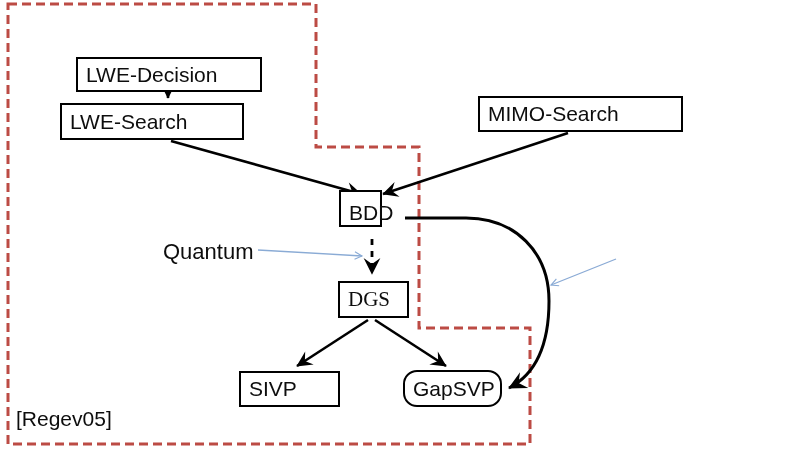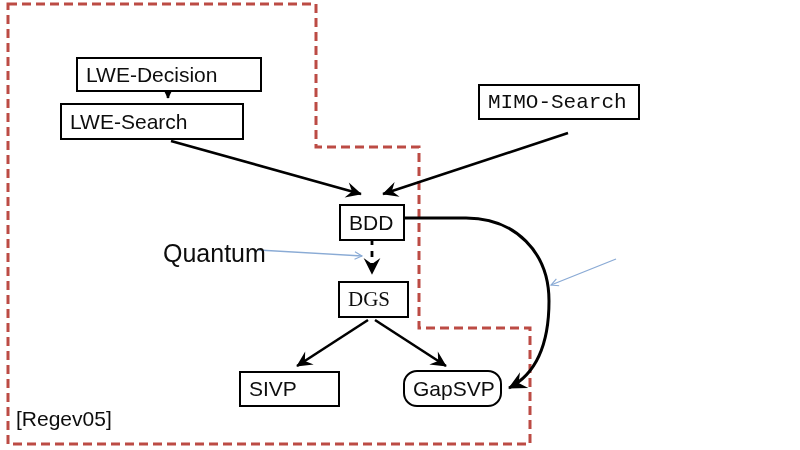--- a/index.html
+++ b/index.html
@@ -32,29 +32,29 @@
     font-size: 21px;
     letter-spacing: 0px;
     white-space: nowrap;
     color: #0d0d0d;
   }
   .floating-label {
     position: absolute;
     white-space: nowrap;
     color: #0d0d0d;
   }
-  #label-quantum   { left: 163px; top: 239px; font-size: 25px; }
+  #label-quantum   { left: 163px; top: 239px; font-size: 22px; }
   #label-classical { left: 620px; top: 219px; font-size: 20px; line-height: 26px; }
   #label-classical sup { font-size: 0.62em; vertical-align: super; }
   #label-regev     { left: 16px;  top: 407px; font-size: 21px; }
 
   #node-lwe-decision { left: 76px;  top: 28px;  width: 186px; height: 35px; margin-top: 29px; }
   #node-lwe-search   { left: 60px;  top: 103px; width: 184px; height: 37px; }
-  #node-mimo-search  { left: 478px; top: 84px;  width: 162px; height: 36px; font-family: Liberation Mono, monospace; }
-  #node-bdd          { left: 339px; top: 204px; width: 66px;  height: 37px; }
+  #node-mimo-search  { left: 478px; top: 96px;  width: 205px; height: 36px; }
+  #node-bdd          { left: 339px; top: 190px; width: 43px;  height: 37px; align-items: flex-end; }
   #node-dgs          { left: 338px; top: 281px; width: 71px;  height: 37px; font-family: Liberation Serif, serif; }
   #node-sivp         { left: 239px; top: 371px; width: 101px; height: 36px; }
   #node-gapsvp       { left: 403px; top: 370px; width: 99px;  height: 37px; border-radius: 14px; }
 </style>
 </head>
 <body>
 
 <div id="stage">
 
   <svg id="edge-layer" viewBox="0 0 800 450" xmlns="http://www.w3.org/2000/svg">

